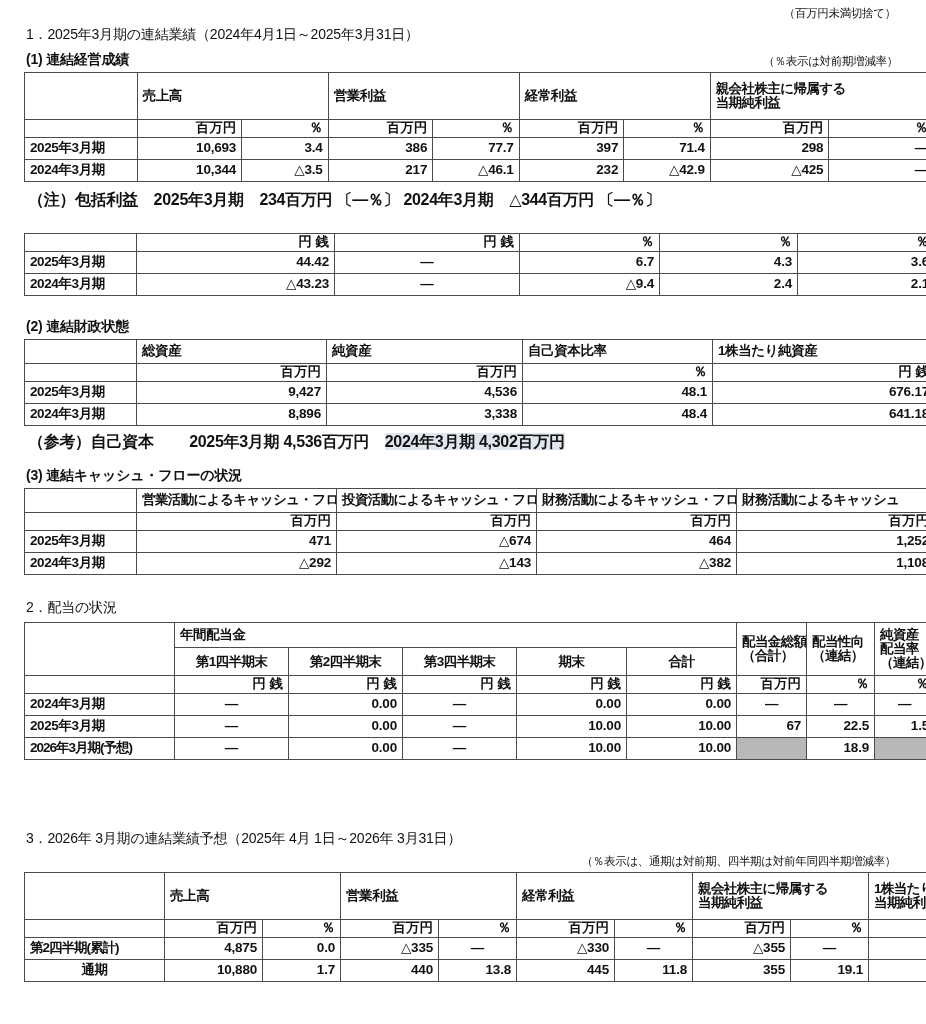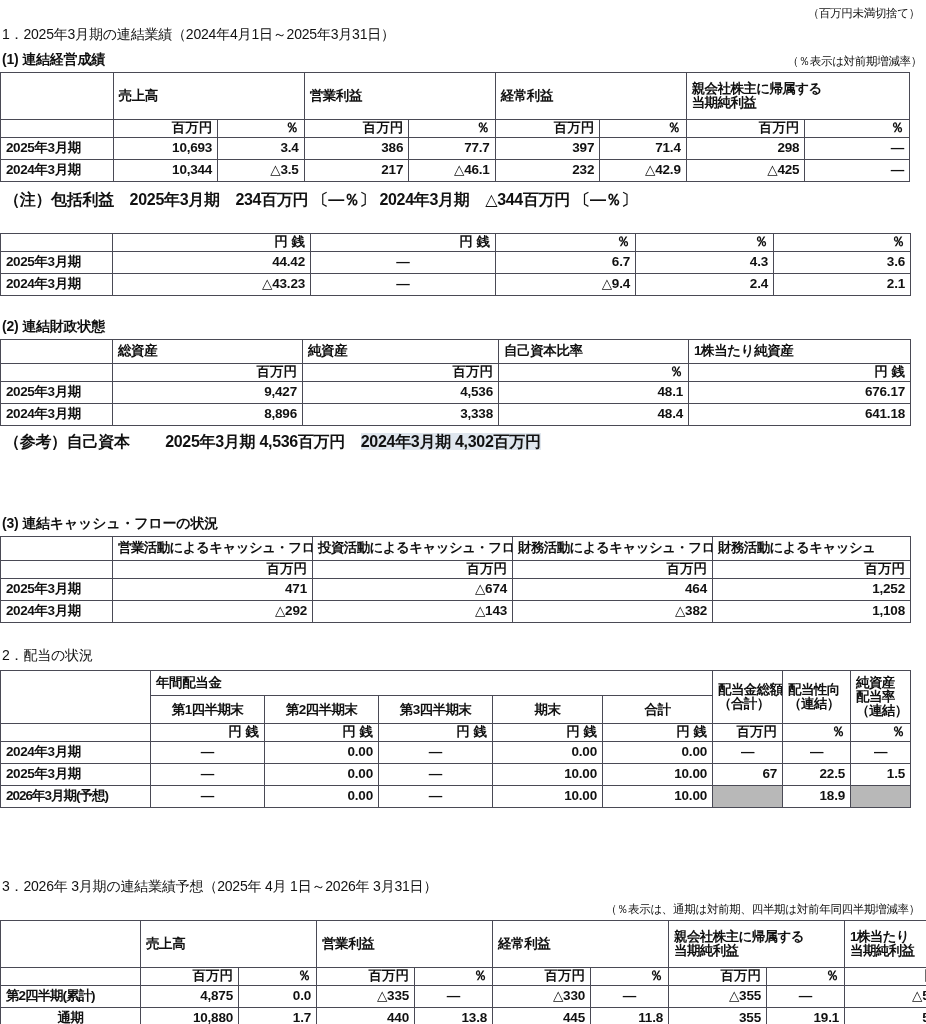--- a/index.html
+++ b/index.html
@@ -12,21 +12,21 @@
     color:#111111;
     font-size:13px;
     overflow:hidden;
     position:relative;
   }
   .page{
     position:relative;
     width:926px;
     height:1024px;
     box-sizing:border-box;
-    padding:0 0;
+    padding:0 24px;
   }
   .note-right{
     text-align:right;
     font-size:11.5px;
     letter-spacing:-0.3px;
     padding-right:6px;
   }
   .sec-title{
     font-size:14px;
     font-weight:400;
@@ -282,21 +282,21 @@
       <td class="num">641.18</td>
     </tr>
   </tbody>
     </table>
 
   <div style="height:6px;"></div>
   <div class="footnote" style="padding-left:4px;"><span>（参考）自己資本　　 2025年3月期 4,536百万円　</span><span class="hl">2024年3月期 4,302百万円</span></div>
 
   <div style="height:14px;"></div>
 
-  <div class="sub-title" style="padding-left:2px;margin-top:48px;">(3) 連結キャッシュ・フローの状況</div>
+  <div class="sub-title" style="padding-left:2px;">(3) 連結キャッシュ・フローの状況</div>
   <div style="height:3px;"></div>
 
   <table class="ftable">
     <colgroup>
       <col style="width:112px">
         <col style="width:200px">
         <col style="width:200px">
       <col style="width:200px">
         <col style="width:198px">
     </colgroup>

